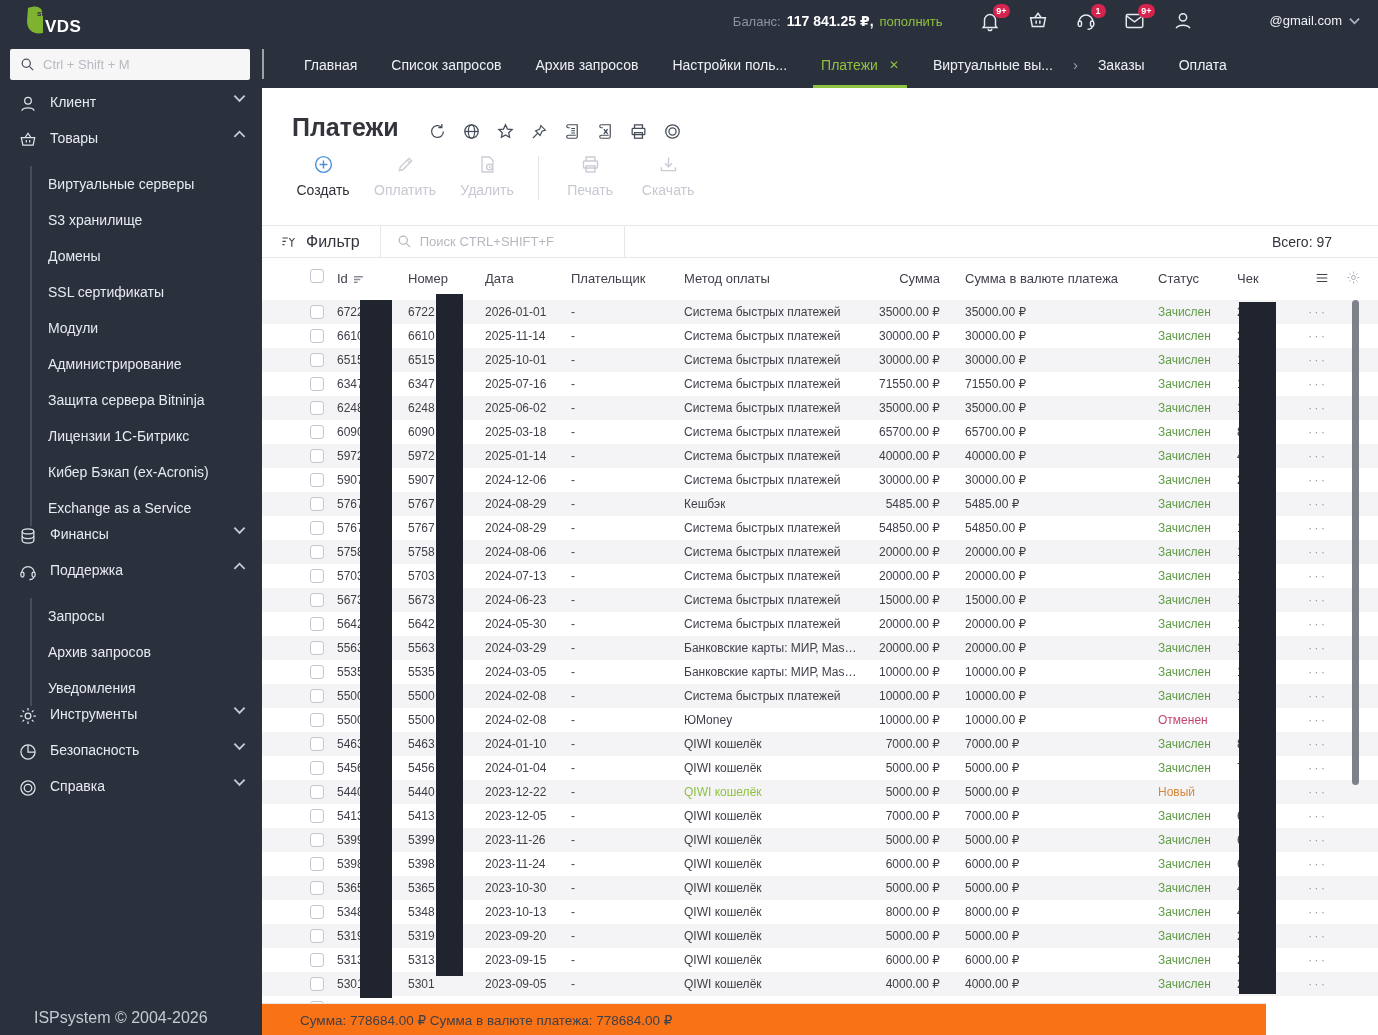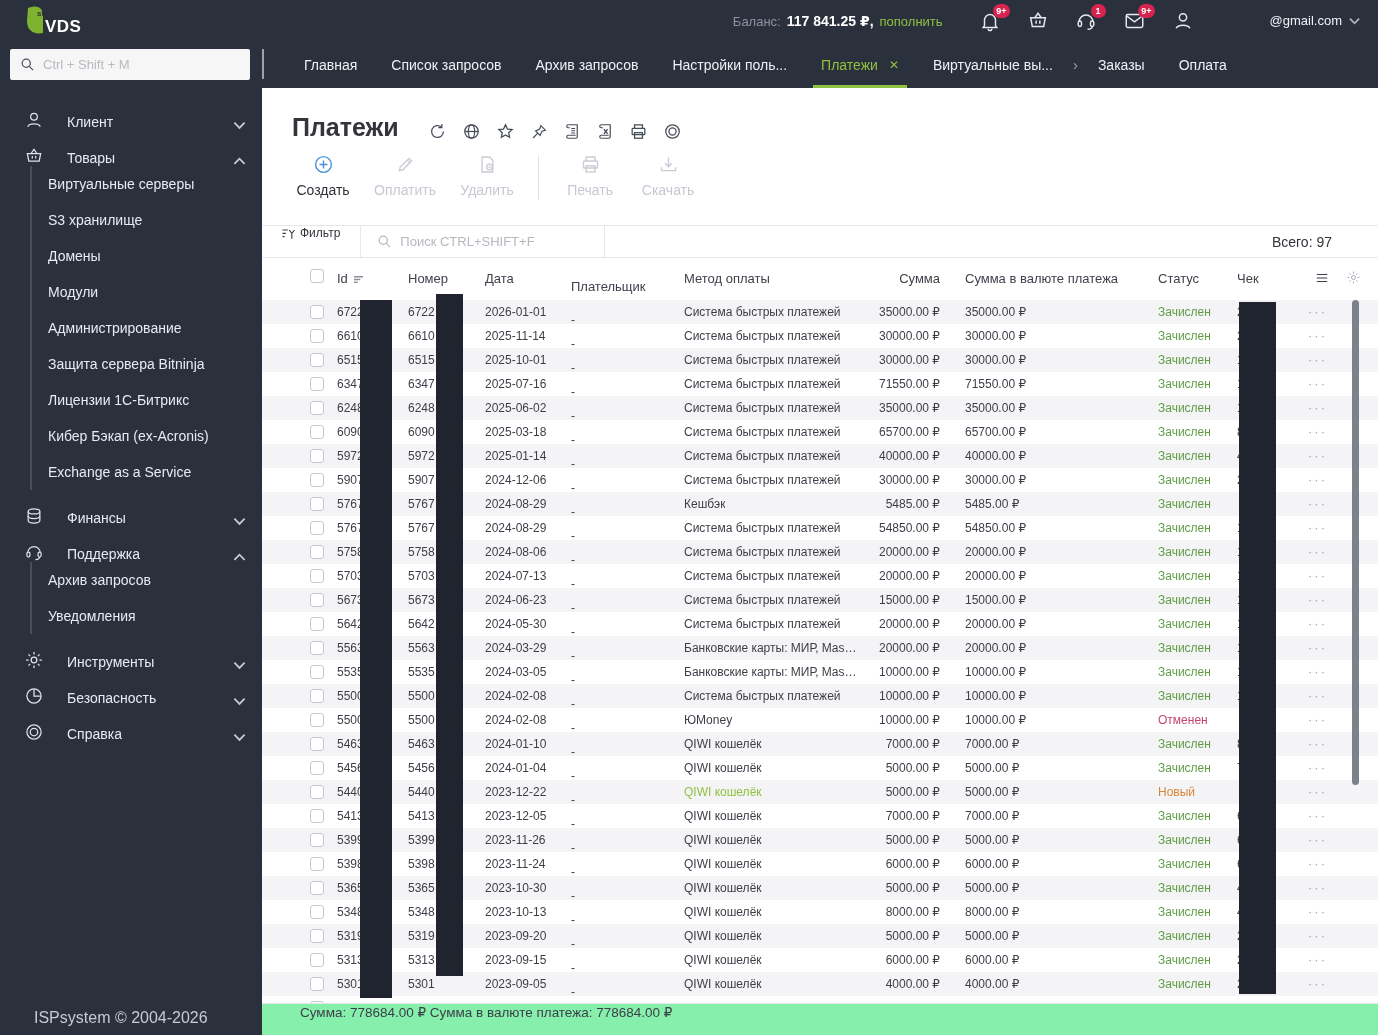--- a/index.html
+++ b/index.html
@@ -40,21 +40,21 @@
   .tabs { position:absolute; left:304px; top:0; height:47px; display:flex; align-items:center; gap:34px; }
   .tab { height:47px; display:flex; align-items:center; color:#eef0f4; font-size:14px;
          cursor:pointer; position:relative; white-space:nowrap; }
   .tab.active { color:#8fc23f; }
   .tab.active::after { content:''; position:absolute; left:-8px; right:-8px; bottom:0; height:3px; background:#8fc23f; }
   .tab-close { color:#8fc23f; font-size:12px; margin-left:11px; font-weight:bold; }
   .tab-sep { color:#9aa0af; font-size:15px; margin:0 -14px; }
 
   
   .sidebar { position:absolute; top:88px; left:0; width:262px; height:947px; background:#2b303d; z-index:18; padding-top:6px; }
-  .side-item { height:36px; display:flex; align-items:flex-end; color:#e8eaf1; font-size:14px; cursor:pointer; padding:0 16px 0 24px;gap:11px; }
+  .side-item { height:36px; display:flex; align-items:flex-start; color:#e8eaf1; font-size:14px; cursor:pointer; padding:0 16px 0 18px; }
   .side-item .side-ico { width:22px; margin-right:10px; }
   .side-item .side-ico svg { stroke:#dfe2ea; fill:none; stroke-width:1.5; }
   .side-item .side-lbl { flex:1; }
   .side-item .side-chev svg { stroke:#c6cad4; fill:none; stroke-width:2; }
   .side-group { margin-left:30px; border-left:2px solid #484d5b; }
   .side-sub { height:36px; display:flex; align-items:center; color:#e8eaf1; font-size:14px; cursor:pointer; padding-left:16px; white-space:nowrap; }
   .side-copy { position:absolute; left:34px; bottom:8px; color:#c6cad4; font-size:16px; }
 
   
   .main { position:absolute; top:88px; left:262px; width:1116px; height:947px; background:#fff; }
@@ -67,22 +67,22 @@
   .tool-btn { display:flex; flex-direction:column; align-items:center; gap:7px; cursor:pointer; min-width:54px; }
   .tool-btn .t-ico svg { stroke:#c9ccd4; fill:none; stroke-width:1.6; }
   .tool-btn.primary .t-ico svg { stroke:#4a90d9; }
   .tool-btn .t-lbl { font-size:14px; color:#c6c9d1; }
   .tool-btn.primary .t-lbl { color:#2f3038; }
   .tool-sep { width:1px; height:44px; background:#e0e2e6; margin-top:2px; }
 
   .filterbar { position:absolute; left:0; top:137px; width:1116px; height:33px;
                border-top:1px solid #e5e7ea; border-bottom:1px solid #e5e7ea;
                display:flex; align-items:center; }
-  .f-filter { display:flex; gap:3px; padding:0 20px 0 18px; cursor:pointer;
-              color:#33343c; font-size:12px; height:100%; }
+  .f-filter { display:flex; align-items:center; gap:9px; padding:0 20px 0 18px; cursor:pointer;
+              color:#33343c; font-size:16px; height:100%; }
   .f-filter svg { stroke:#3a3f4a; fill:none; stroke-width:1.7; }
   .f-sep { width:1px; height:33px; background:#e5e7ea; }
   .f-search { display:flex; align-items:center; gap:8px; padding-left:16px; width:243px; height:100%; }
   .f-search svg { stroke:#b5b8bf; fill:none; stroke-width:2; }
   .f-search input { border:none; outline:none; font-size:13px; color:#333; width:190px; font-family:inherit; }
   .f-search input::placeholder { color:#b5b8bf; }
   .f-total { margin-left:auto; margin-right:46px; font-size:14px; color:#33343c; }
 
   .thead { position:absolute; left:0; top:170px; width:1116px; height:42px; }
   .hcol { position:absolute; top:13px; font-size:13px; color:#3f414b; white-space:nowrap; }
@@ -91,36 +91,36 @@
   .thead-icons { position:absolute; top:12px; left:1052px; display:flex; gap:16px; align-items:center; }
   .thead-icons .hi svg { stroke:#3a3f4a; fill:none; stroke-width:2; }
   .thead-icons .hi.gear svg { stroke:#9aa0ab; stroke-width:1.4; }
 
   .rows { position:absolute; left:0; top:212px; width:1116px; height:703px; overflow:hidden; }
   .trow { position:relative; height:24px; }
   .trow.odd { background:#f4f4f6; }
   .cb { position:absolute; left:48px; top:5px; width:14px; height:14px; border:1.5px solid #c3c7cf;
         border-radius:3px; background:#fff; cursor:pointer; }
   .cell { position:absolute; top:5px; font-size:12px; color:#3d3f48; white-space:nowrap; }
-  .col-id { left:75px; } .col-number { left:146px; } .col-date { left:223px; } .col-payer { left:309px;margin-top:8px; }
+  .col-id { left:75px; } .col-number { left:146px; } .col-date { left:223px; } .col-payer { left:309px; }
   .col-method { left:422px; max-width:180px; overflow:hidden; text-overflow:ellipsis; }
   .col-amount { left:550px; width:128px; text-align:right; }
   .col-amount_cur { left:703px; }
   .col-status { left:896px; } .col-receipt { left:975px; }
   .row-menu { position:absolute; left:1046px; top:0px; font-size:13px; color:#9aa0ab; letter-spacing:2px;
               cursor:pointer; line-height:24px; }
 
   .h-amount { left:550px; width:128px; text-align:right; }
 
   .redact { position:absolute; background:#20242e; z-index:6; }
   .scroll-thumb { position:absolute; left:1090px; top:212px; width:7px; height:485px; background:#7d818a;
                   border-radius:4px; z-index:7; cursor:grab; }
 
-  .summary { position:absolute; left:0; top:915px; width:1116px; height:32px; border-top:1px solid #e5e7ea;
-             background:#86efac; display:flex; z-index:8; }
+  .summary { position:absolute; left:0; top:915px; width:1004px; height:32px; border-top:1px solid #e5e7ea;
+             background:#f97316; display:flex; align-items:center; z-index:8; }
   .summary span { margin-left:38px; font-size:13.5px; color:#3d3f48; }
 </style>
 </head>
 <body>
 
 <div class="topbar">
   <div class="logo">
     <svg width="36" height="36" viewBox="0 0 36 36">
       <path d="M10 5 C 20 1, 25 5, 25 13 L25 30 C 15 32, 9 27, 9 18 Z" fill="#7db32f"></path>
       <text x="19" y="13" font-size="8" fill="#2b303d" font-weight="bold">st</text>
@@ -245,20 +245,21 @@
         <span class="side-chev">
           <svg width="13" height="9" viewBox="0 0 14 9">
             <polyline points="1.5,7 7,1.5 12.5,7"></polyline>
           </svg>
         </span>
       </div>
       <div class="side-group">
         <div class="side-sub">Виртуальные серверы</div>
         <div class="side-sub">S3 хранилище</div>
         <div class="side-sub">Домены</div>
+        <div class="side-sub">SSL сертификаты</div>
         <div class="side-sub">Модули</div>
         <div class="side-sub">Администрирование</div>
         <div class="side-sub">Защита сервера Bitninja</div>
         <div class="side-sub">Лицензии 1С-Битрикс</div>
         <div class="side-sub">Кибер Бэкап (ex-Acronis)</div>
         <div class="side-sub">Exchange as a Service</div>
       </div>
       <div class="side-item">
         <span class="side-ico">
           <svg width="20" height="20" viewBox="0 0 24 24">
@@ -284,20 +285,21 @@
           </svg>
         </span>
         <span class="side-lbl">Поддержка</span>
         <span class="side-chev">
           <svg width="13" height="9" viewBox="0 0 14 9">
             <polyline points="1.5,7 7,1.5 12.5,7"></polyline>
           </svg>
         </span>
       </div>
       <div class="side-group">
+        <div class="side-sub">Запросы</div>
         <div class="side-sub">Архив запросов</div>
         <div class="side-sub">Уведомления</div>
       </div>
       <div class="side-item">
         <span class="side-ico">
           <svg width="20" height="20" viewBox="0 0 24 24">
             <circle cx="12" cy="12" r="3.4"></circle>
             <path d="M12 2.5v3M12 18.5v3M2.5 12h3M18.5 12h3M5.3 5.3l2.1 2.1M16.6 16.6l2.1 2.1M18.7 5.3l-2.1 2.1M7.4 16.6l-2.1 2.1"></path>
           </svg>
         </span>

